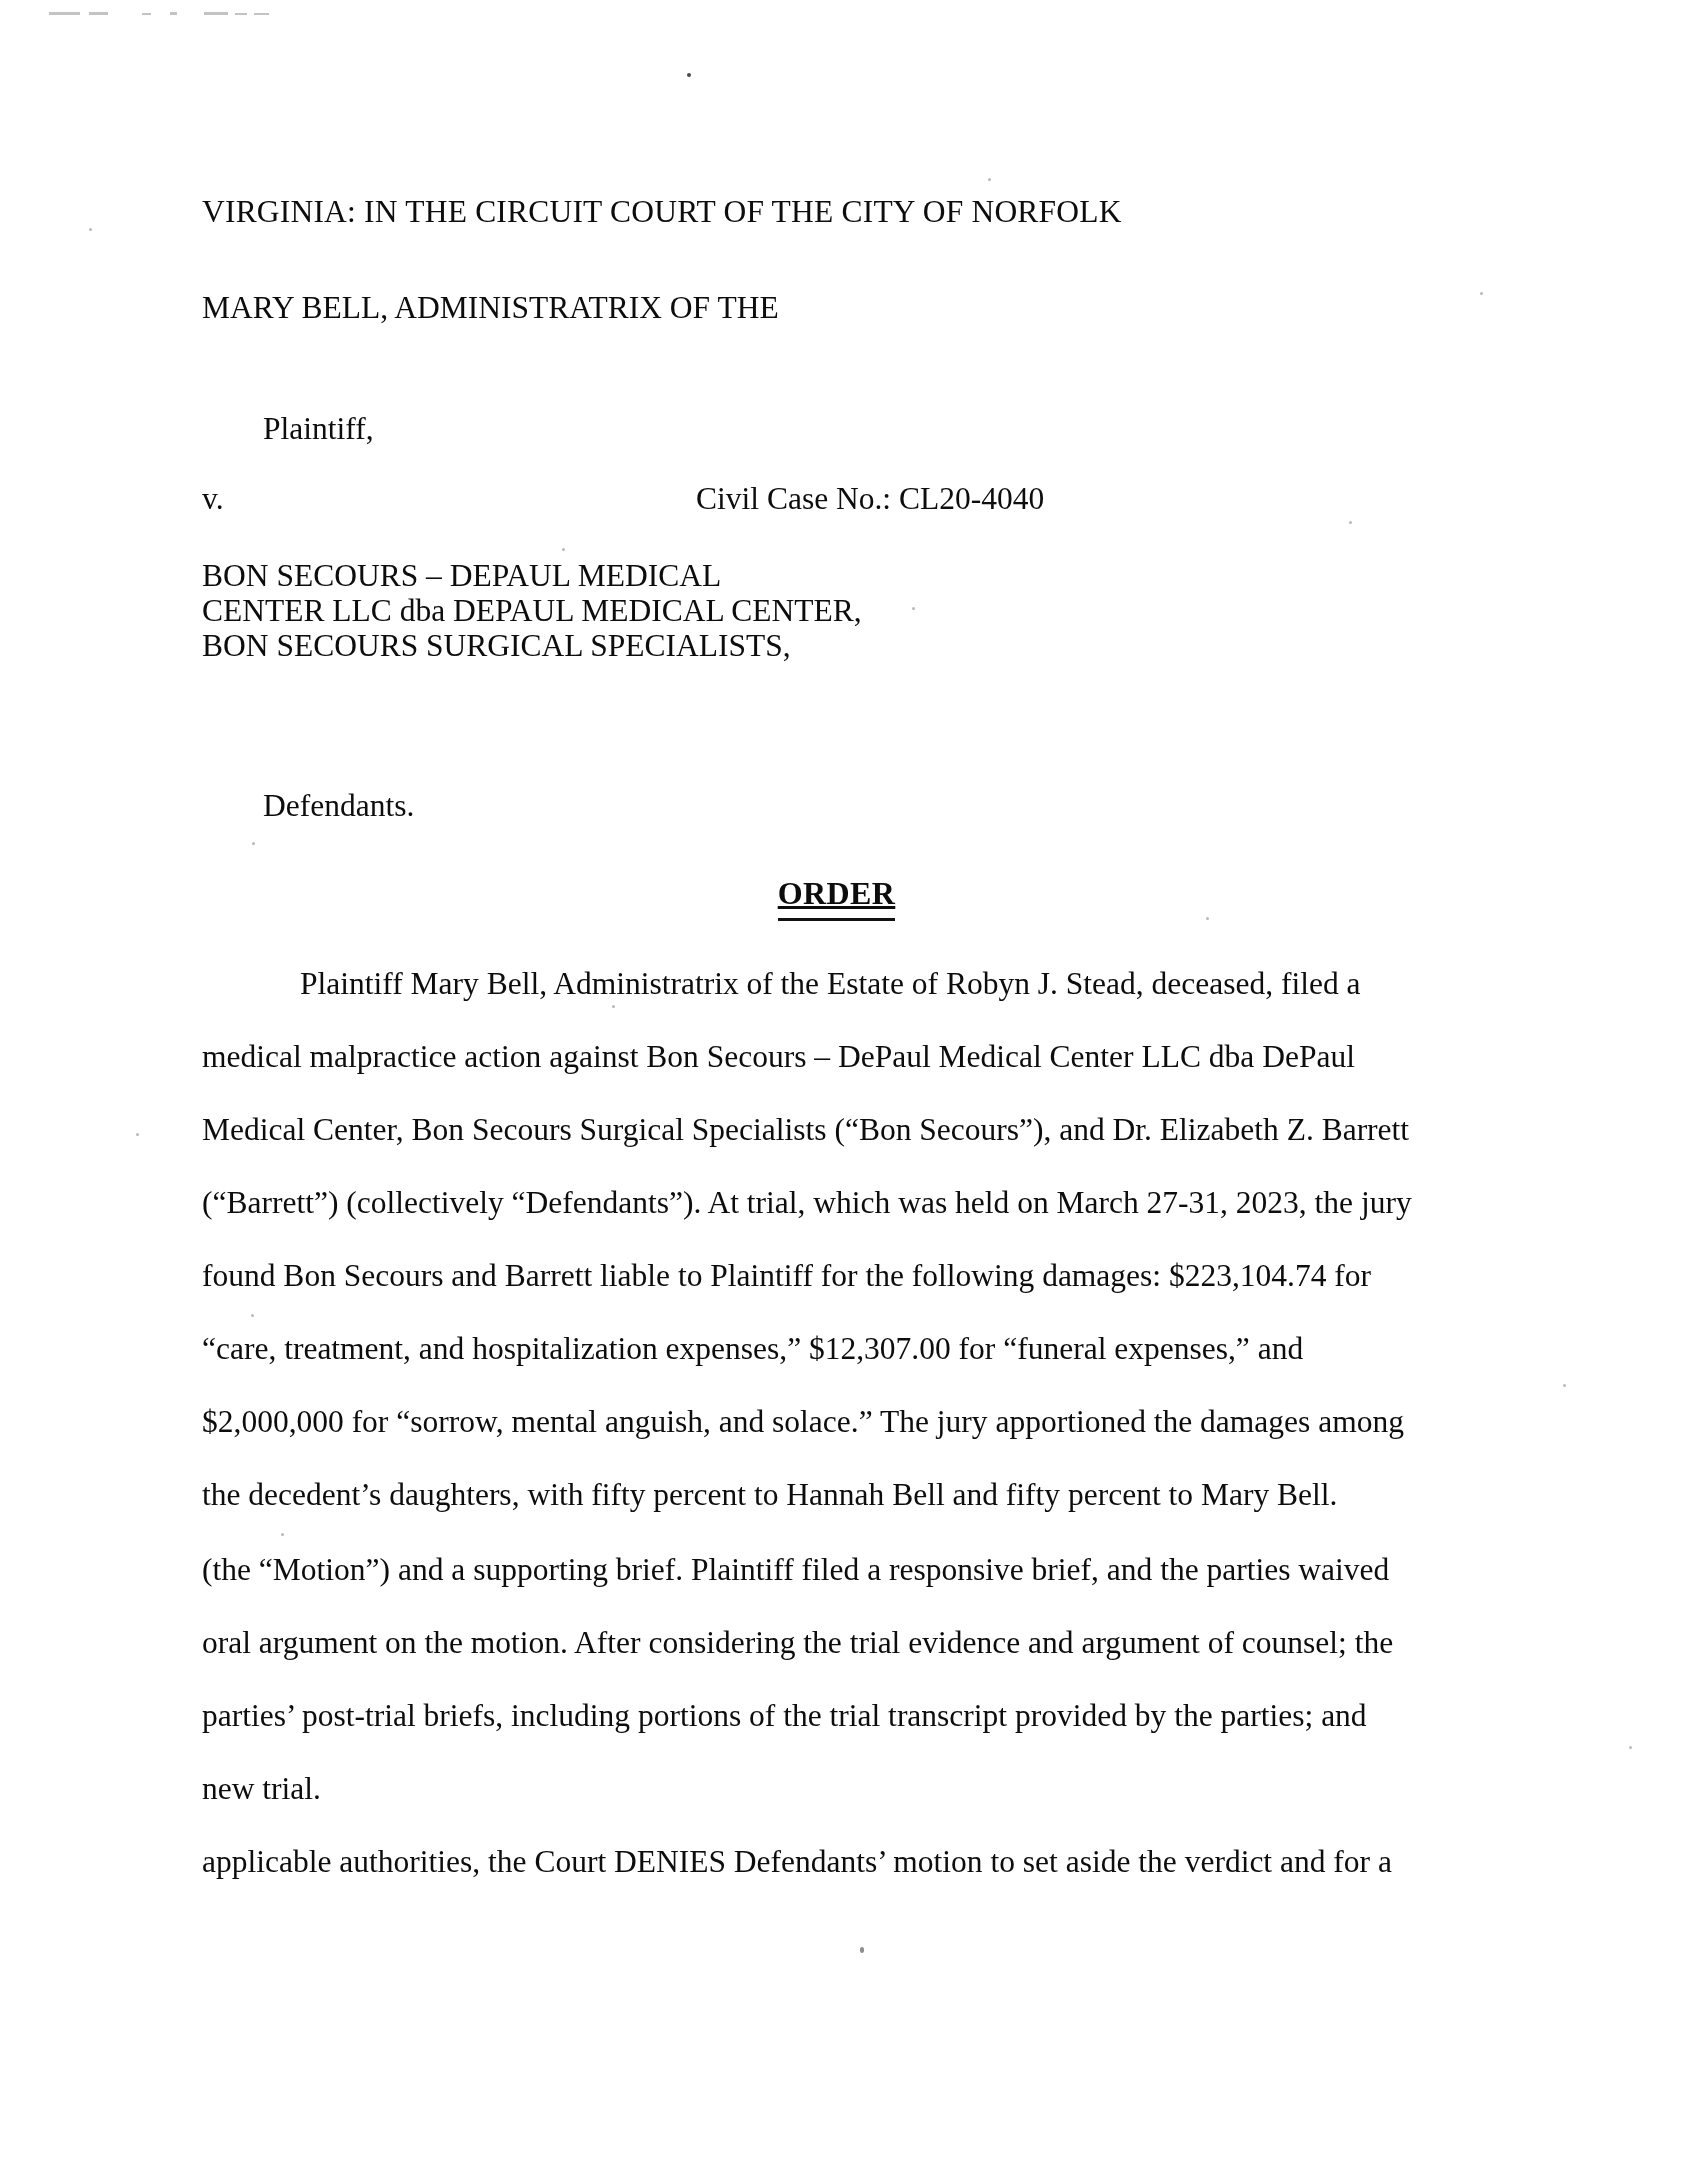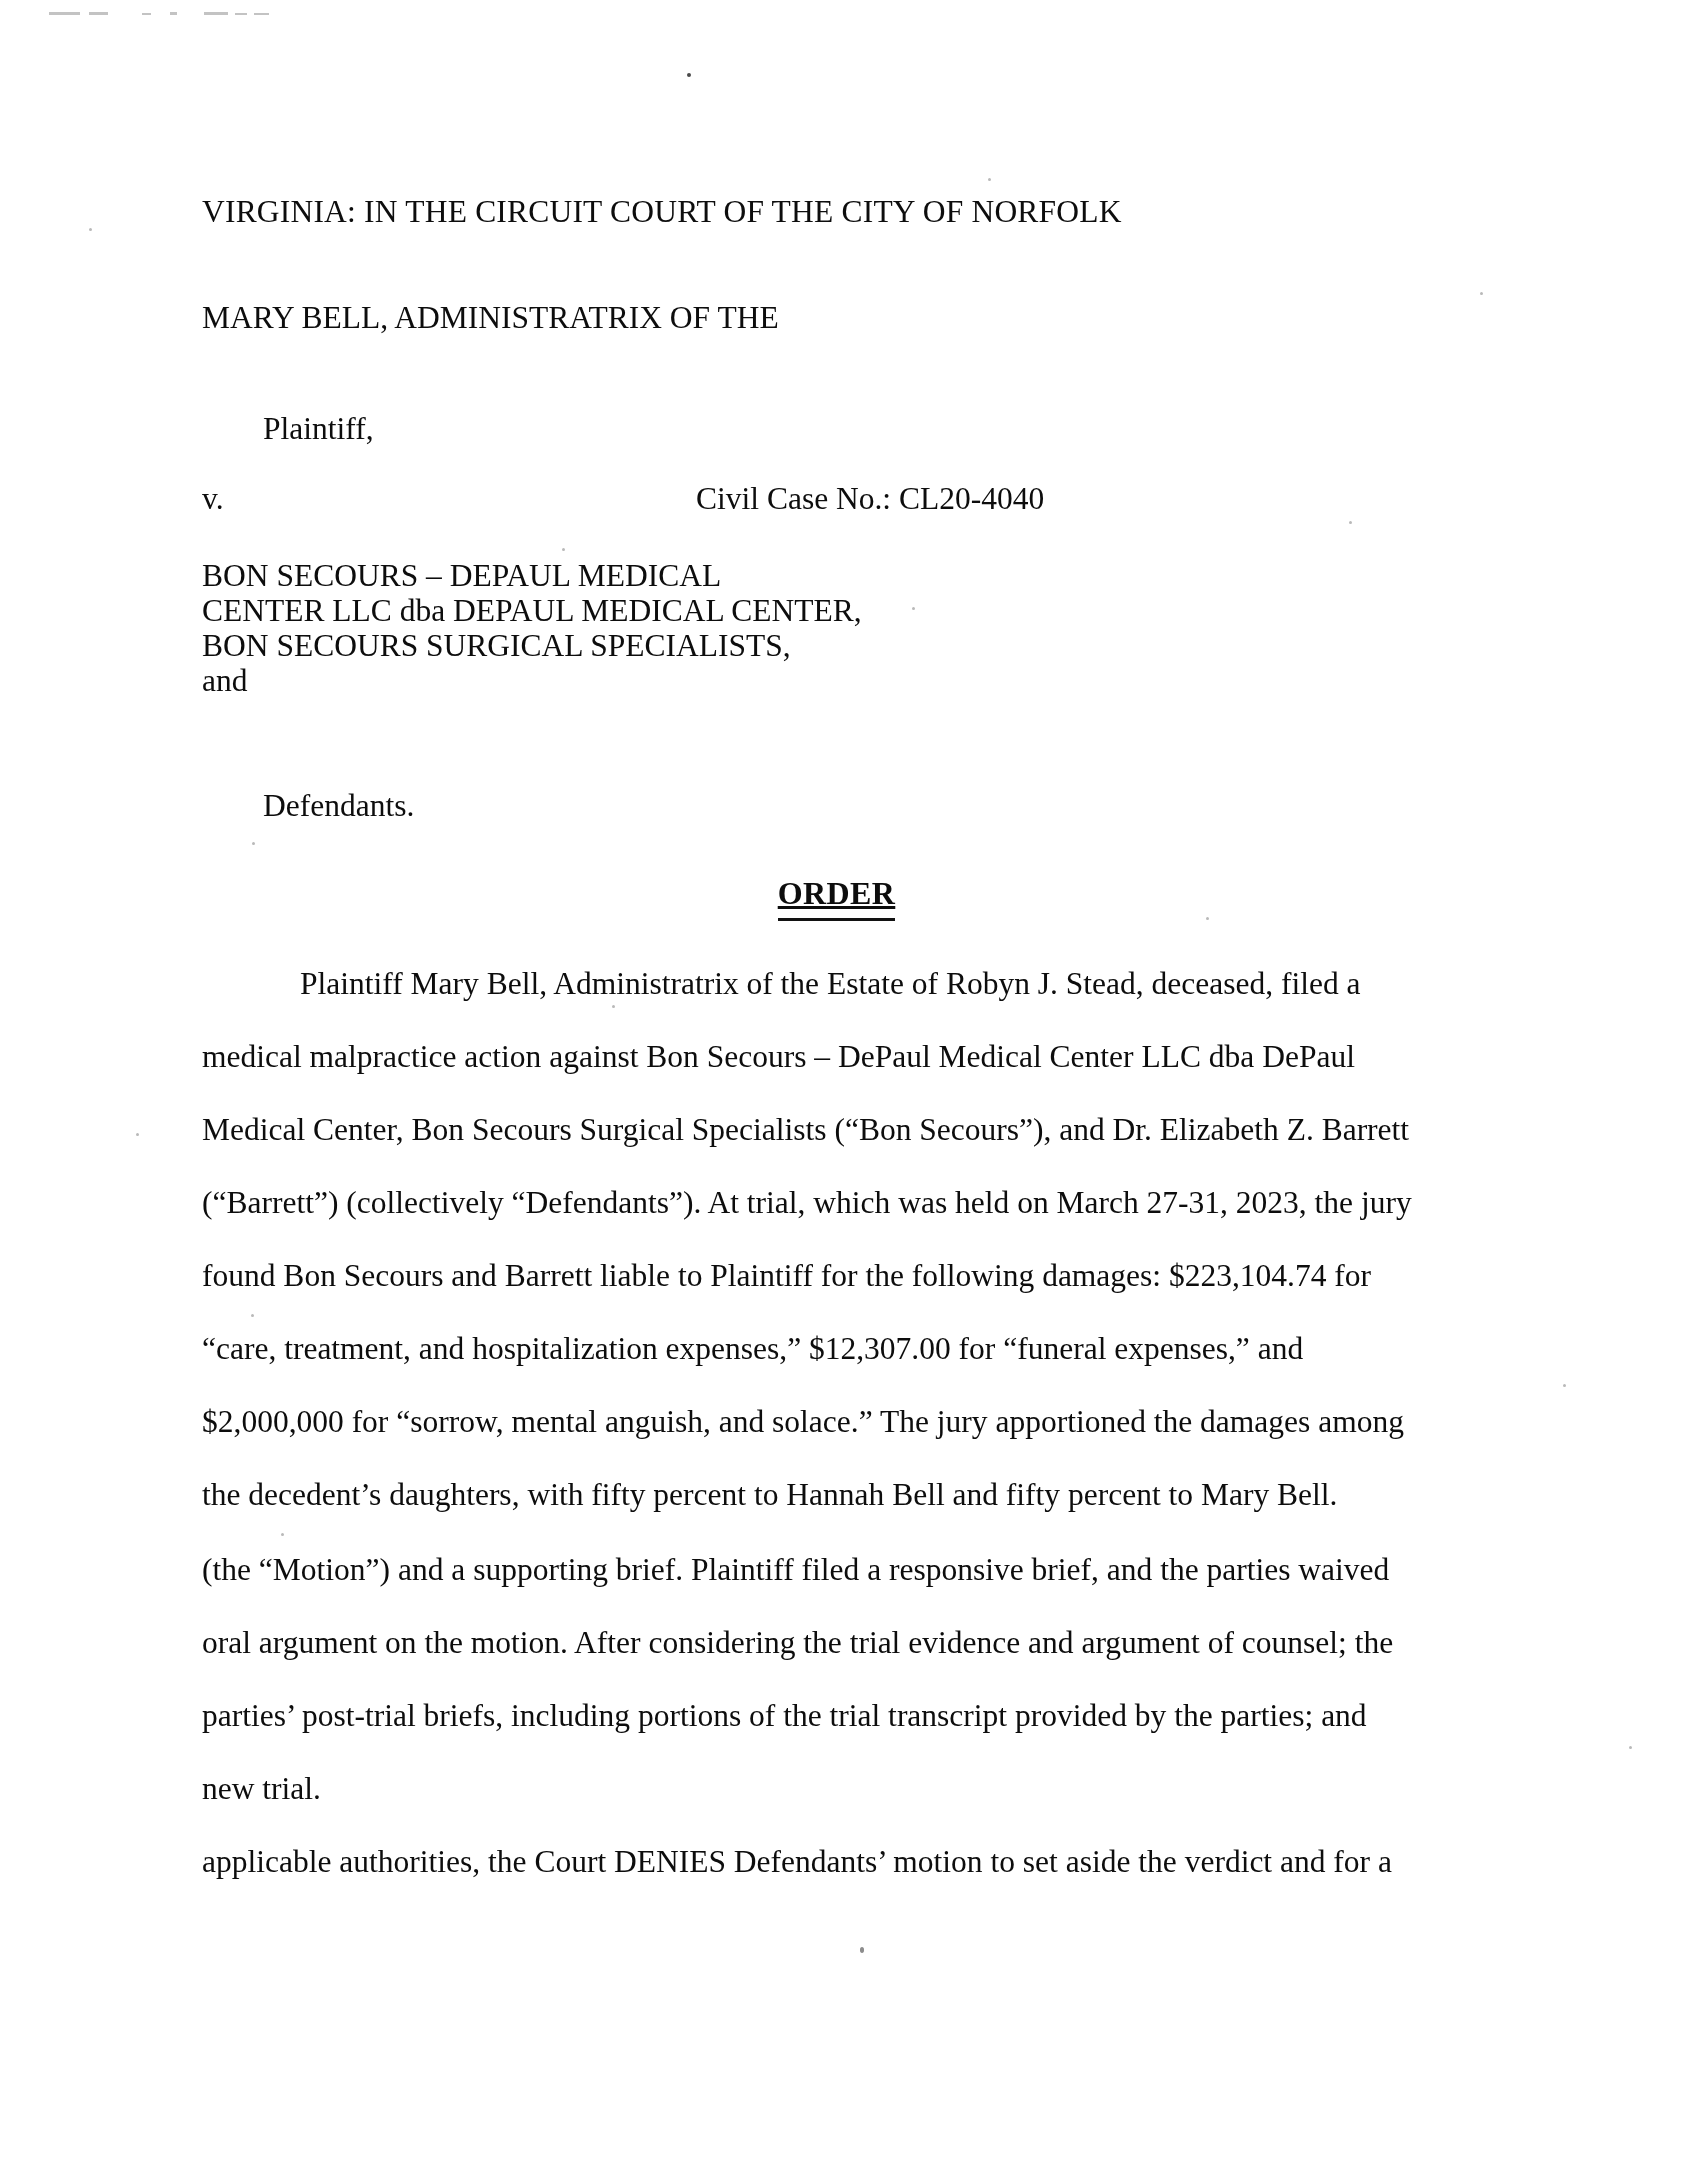--- a/index.html
+++ b/index.html
@@ -151,40 +151,39 @@
   <div class="speck" style="left:951px; top:2019px; width:4.3px; height:4.3px;"></div>
   <div class="speck" style="left:928px; top:2070px; width:5.1px; height:6.8px; background:#c9c9c9;"></div>
   <div class="speck" style="left:211px; top:2130px; width:4.3px; height:4.3px;"></div>
   <div class="speck" style="left:1629px; top:1746px; width:3.4px; height:3.4px;"></div>
   <div class="speck" style="left:136px; top:1133px; width:3.4px; height:3.4px;"></div>
 
   <div class="content" style="top:194px;">
     <div class="court-line">VIRGINIA:  IN THE CIRCUIT COURT OF THE CITY OF NORFOLK</div>
   </div>
 
-  <div class="content" style="top:300px;">
+  <div class="content" style="top:290px;">
     <div class="caption-line">MARY BELL, ADMINISTRATRIX OF THE</div>
   </div>
 
   <div class="content" style="top:411px;">
     <div class="party-role">Plaintiff,</div>
   </div>
 
   <div class="content" style="top:481px;">
     <div class="v-row">
       <div class="v-mark">v.</div>
       <div class="case-no">Civil Case No.: CL20-4040</div>
     </div>
   </div>
 
   <div class="content" style="top:558px;">
     <div class="caption-line">BON SECOURS – DEPAUL MEDICAL</div>
     <div class="caption-line">CENTER LLC dba DEPAUL MEDICAL CENTER,</div>
     <div class="caption-line">BON SECOURS SURGICAL SPECIALISTS,</div>
-    <div class="caption-line">and</div>
   </div>
 
   <div class="content" style="top:788px;">
     <div class="party-role">Defendants.</div>
   </div>
 
   <div class="content" style="top:875px;">
     <div class="order-heading"><span>ORDER</span></div>
   </div>
 

